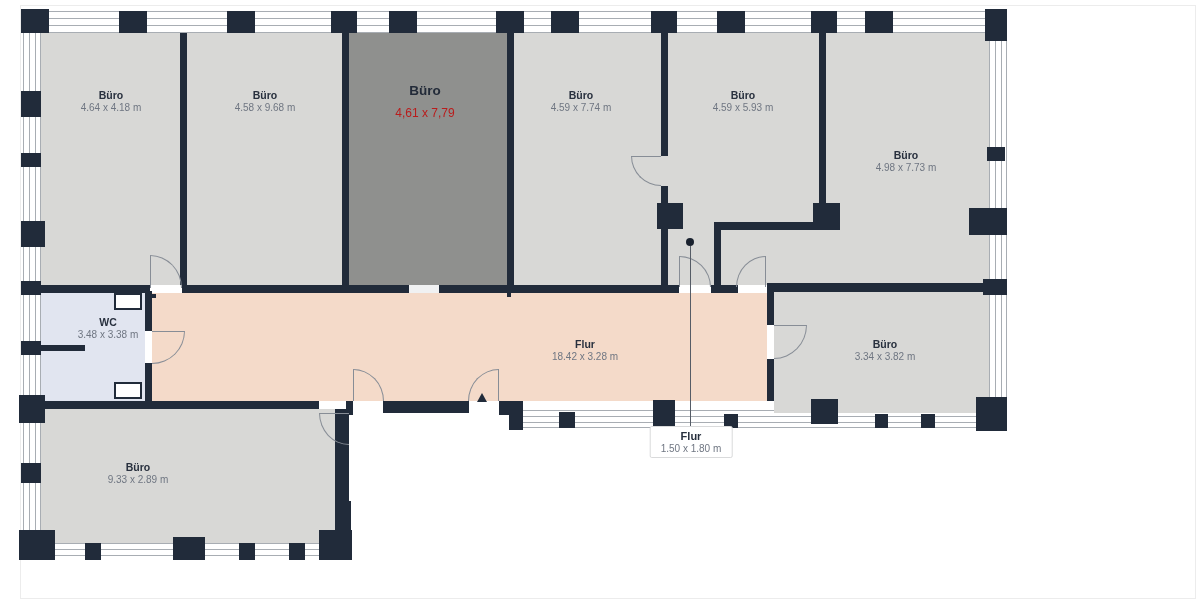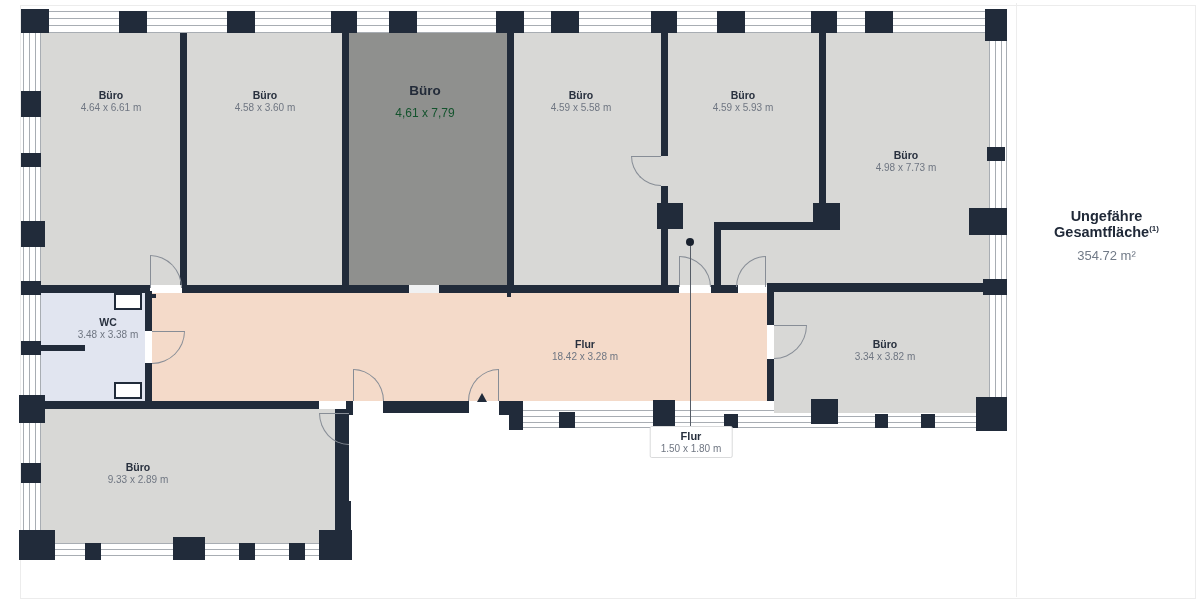--- a/index.html
+++ b/index.html
@@ -12,21 +12,21 @@
   .wb-h{position:absolute;background:linear-gradient(to bottom,#a8adb3 0 1px,#fff 1px 7px,#a8adb3 7px 8px,#fff 8px 14px,#a8adb3 14px 15px,#fff 15px 21px,#a8adb3 21px 22px);}
   .wb-h2{position:absolute;background:linear-gradient(to bottom,#a8adb3 0 1px,#fff 1px 6px,#a8adb3 6px 7px,#fff 7px 12px,#a8adb3 12px 13px,#fff 13px 17px,#a8adb3 17px 18px);}
   .wb-v{position:absolute;background:linear-gradient(to right,#a8adb3 0 1px,#fff 1px 6px,#a8adb3 6px 7px,#fff 7px 12px,#a8adb3 12px 13px,#fff 13px 17px,#a8adb3 17px 18px);}
   .fill{position:absolute;}
   .wl,.pl{position:absolute;background:#212b3a;}
   .arc{position:absolute;box-sizing:border-box;}
   .rlab{position:absolute;transform:translateX(-50%);text-align:center;white-space:nowrap;line-height:1.15;}
   .rlab .nm{font-weight:700;font-size:10.5px;color:#28303e;}
   .rlab .dm{font-weight:400;font-size:10px;color:#6f7682;margin-top:1px;}
   .rlab.big .nm{font-size:13.5px;color:#232b39;}
-  .rlab.big .dm{font-size:12px;color:#14532d;margin-top:8px;}
+  .rlab.big .dm{font-size:12px;color:#b91c1c;margin-top:8px;}
   .fx{position:absolute;background:#fff;border:2px solid #212b3a;box-sizing:border-box;}
   .dot{position:absolute;width:8px;height:8px;border-radius:50%;background:#19212e;}
   .leader{position:absolute;width:1px;background:#555c66;}
   .flbox{position:absolute;transform:translateX(-50%);background:#fff;border:1px solid #d9dadb;
          border-radius:2px;padding:3px 10px;text-align:center;}
   .flbox .nm{font-weight:700;font-size:11px;color:#28303e;}
   .flbox .dm{font-size:10px;color:#6f7682;margin-top:1px;}
   .narrow{position:absolute;width:0;height:0;border-left:5px solid transparent;
           border-right:5px solid transparent;border-bottom:9px solid #212b3a;}
   .side{position:absolute;left:1016px;top:3px;width:180px;height:594px;border-left:1px solid #ededed;box-sizing:border-box;}
@@ -145,33 +145,33 @@
 
    <div class="narrow" style="left:476px;top:390px;"></div>
    <div class="tick" style="left:506px;top:290px;width:4px;height:4px;"></div>
    <div class="tick" style="left:151px;top:291px;width:4px;height:4px;"></div>
 
    <div class="dot" style="left:685px;top:235px;"></div>
    <div class="leader" style="left:689px;top:243px;height:180px;"></div>
 
    <div class="rlab" style="left:110px;top:86px;">
      <div class="nm">Büro</div>
-     <div class="dm">4.64 x 6.61 m</div>
+     <div class="dm">4.64 x 4.18 m</div>
    </div>
    <div class="rlab" style="left:264px;top:86px;">
      <div class="nm">Büro</div>
-     <div class="dm">4.58 x 3.60 m</div>
+     <div class="dm">4.58 x 9.68 m</div>
    </div>
    <div class="rlab big" style="left:424px;top:80px;">
      <div class="nm">Büro</div>
      <div class="dm">4,61 x 7,79</div>
    </div>
    <div class="rlab" style="left:580px;top:86px;">
      <div class="nm">Büro</div>
-     <div class="dm">4.59 x 5.58 m</div>
+     <div class="dm">4.59 x 7.74 m</div>
    </div>
    <div class="rlab" style="left:742px;top:86px;">
      <div class="nm">Büro</div>
      <div class="dm">4.59 x 5.93 m</div>
    </div>
    <div class="rlab" style="left:905px;top:146px;">
      <div class="nm">Büro</div>
      <div class="dm">4.98 x 7.73 m</div>
    </div>
    <div class="rlab" style="left:107px;top:313px;text-align:center;">
@@ -192,19 +192,13 @@
    </div>
 
    <div class="flbox" style="left:690px;top:423px;">
      <div class="nm">Flur</div>
      <div class="dm">1.50 x 1.80 m</div>
    </div>
 
   </div>
 
  </div>
- <div class="side">
-   <div class="side-inner">
-     <div class="side-title"><span>Ungefähre Gesamtfläche</span><sup>(1)</sup></div>
-     <div class="side-area">354.72 m²</div>
-   </div>
- </div>
 </div>
 
 </body></html>

